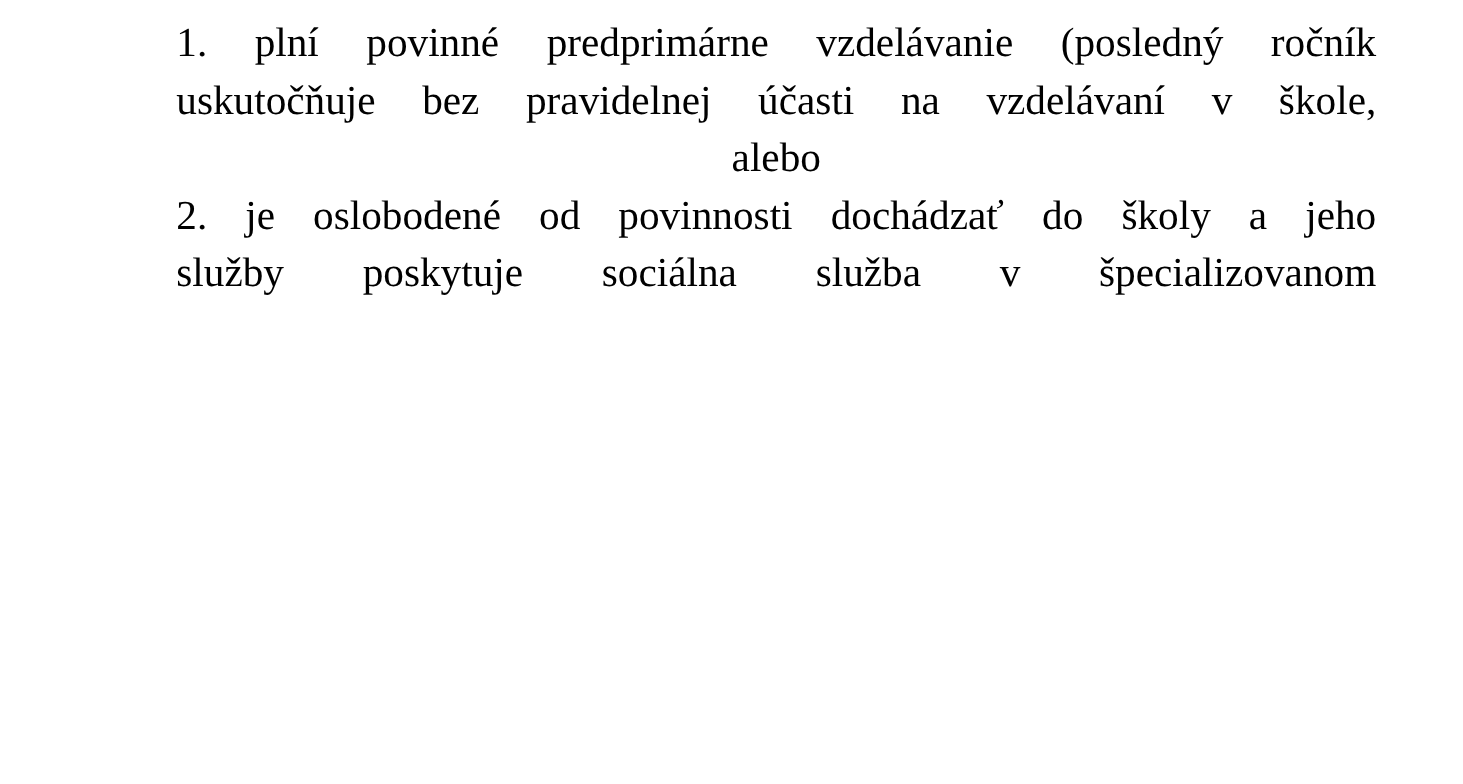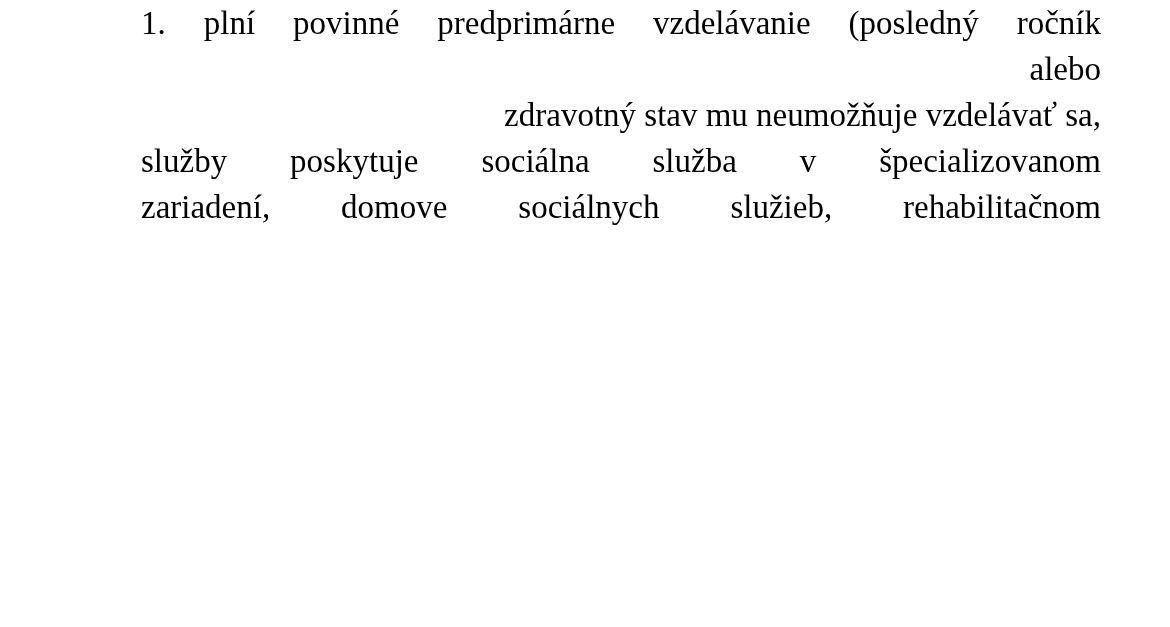--- a/index.html
+++ b/index.html
@@ -10,45 +10,45 @@
     .page {
       position: relative;
       width: 1170px;
       height: 627px;
       background: #ffffff;
       overflow: hidden;
     }
     .textblock {
       position: absolute;
       left: 141px;
-      top: 0;
+      top: 12px;
       width: 960px;
     }
     .line {
       margin: 0;
       padding: 0;
       font-family: "Liberation Serif", serif;
       font-size: 33px;
       line-height: 46px;
       color: #000000;
-      text-align: right;
+      text-align: center;
     }
     .line.j {
       text-align: justify;
       text-align-last: justify;
     }
   </style>
 </head>
 <body>
 
 <div class="page">
   <div class="textblock">
 
     <p class="line j">1. plní povinné predprimárne vzdelávanie (posledný ročník</p>
+    <p class="line j">uskutočňuje bez pravidelnej účasti na vzdelávaní v škole,</p>
     <p class="line">alebo</p>
 
-    <p class="line">zdravotný stav mu neumožňuje vzdelávať sa,</p>
+    <p class="line j">2. je oslobodené od povinnosti dochádzať do školy a jeho</p>
 
     <p class="line j">služby poskytuje sociálna služba v špecializovanom</p>
-    <p class="line j">zariadení, domove sociálnych služieb, rehabilitačnom</p>
 
   </div>
 </div>
 
 </body></html>

